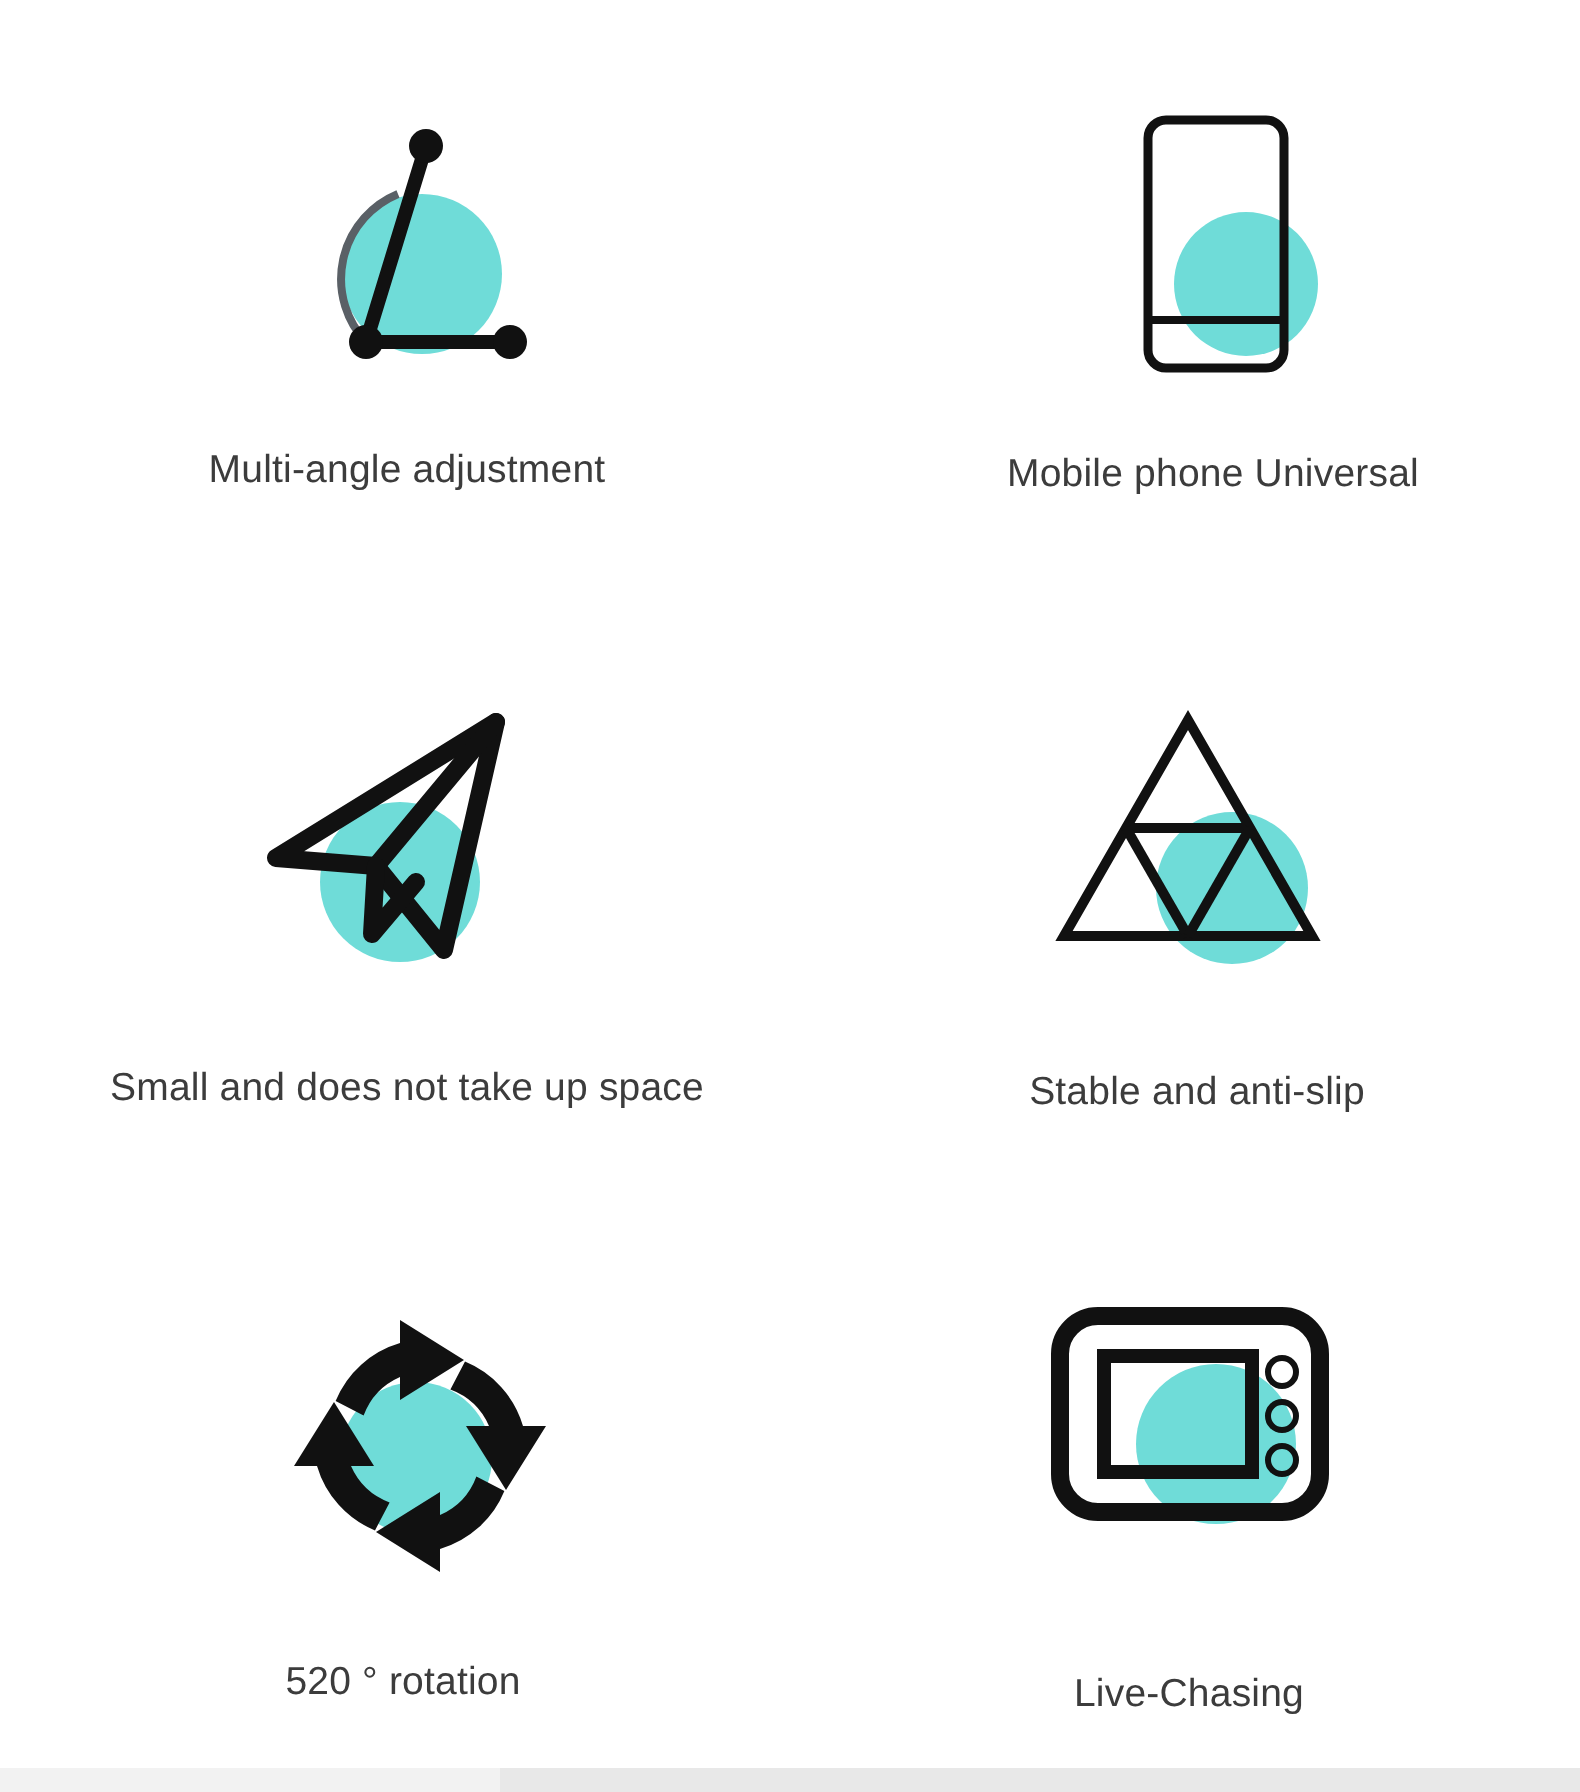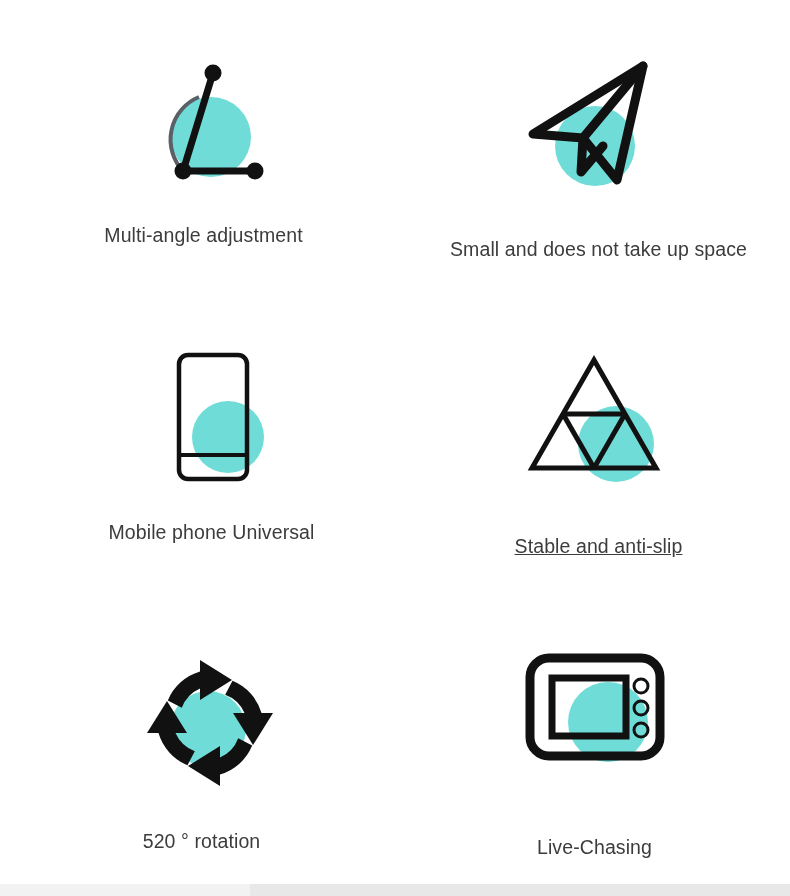--- a/index.html
+++ b/index.html
@@ -59,21 +59,21 @@
     line-height: 1.2;
   }
   
   .cell-0 .icon-wrap { transform: translate(14px, 4px); }
   .cell-0 .feature-label { transform: translate(6px, 8px); }
   .cell-1 .icon-wrap { transform: translate(18px, 0px); }
   .cell-1 .feature-label { transform: translate(14px, 10px); }
   .cell-2 .icon-wrap { transform: translate(12px, 4px); }
   .cell-2 .feature-label { transform: translate(6px, 22px); }
   .cell-3 .icon-wrap { transform: translate(6px, 2px); }
-  .cell-3 .feature-label { transform: translate(6px, 24px); text-decoration: underline; }
+  .cell-3 .feature-label { transform: translate(6px, 24px); }
   .cell-4 .icon-wrap { transform: translate(12px, 6px); }
   .cell-4 .feature-label { transform: translate(4px, 22px); }
   .cell-5 .icon-wrap { transform: translate(4px, 4px); }
   .cell-5 .feature-label { transform: translate(2px, 20px); margin-top: 32px; }
 
   .bottom-strip {
     position: absolute;
     left: 0;
     top: 884px;
     width: 790px;
@@ -108,43 +108,43 @@
           <line x1="46" y1="112" x2="76" y2="14" stroke="#111111" stroke-width="7" stroke-linecap="round"></line>
           <line x1="46" y1="112" x2="118" y2="112" stroke="#111111" stroke-width="7" stroke-linecap="round"></line>
           <circle cx="46" cy="112" r="8.5" fill="#111111"></circle>
           <circle cx="76" cy="14" r="8.5" fill="#111111"></circle>
           <circle cx="118" cy="112" r="8.5" fill="#111111"></circle>
         </svg>
       </div>
       <div class="feature-label">Multi-angle adjustment</div>
     </div>
 
+    <div class="feature-cell cell-1">
+      <div class="icon-wrap">
+        <svg width="150" height="150" viewBox="0 0 150 150" aria-hidden="true">
+          <circle cx="87" cy="92" r="36" fill="#6fdcd8"></circle>
+          <rect x="38" y="10" width="68" height="124" rx="9" ry="9" fill="none" stroke="#111111" stroke-width="4.5"></rect>
+          <line x1="38" y1="110" x2="106" y2="110" stroke="#111111" stroke-width="4"></line>
+        </svg>
+      </div>
+      <div class="feature-label">Mobile phone Universal</div>
+    </div>
+
     <div class="feature-cell cell-2">
       <div class="icon-wrap">
         <svg width="160" height="150" viewBox="0 0 160 150" aria-hidden="true">
           <circle cx="70" cy="92" r="40" fill="#6fdcd8"></circle>
           <g fill="none" stroke="#111111" stroke-width="9" stroke-linejoin="round" stroke-linecap="round">
             <path d="M8,80 L118,12 L92,126 L58,84 Z"></path>
             <path d="M118,12 L58,84"></path>
             <path d="M58,84 L56,118 L78,92"></path>
           </g>
         </svg>
       </div>
       <div class="feature-label">Small and does not take up space</div>
-    </div>
-
-    <div class="feature-cell cell-1">
-      <div class="icon-wrap">
-        <svg width="150" height="150" viewBox="0 0 150 150" aria-hidden="true">
-          <circle cx="87" cy="92" r="36" fill="#6fdcd8"></circle>
-          <rect x="38" y="10" width="68" height="124" rx="9" ry="9" fill="none" stroke="#111111" stroke-width="4.5"></rect>
-          <line x1="38" y1="110" x2="106" y2="110" stroke="#111111" stroke-width="4"></line>
-        </svg>
-      </div>
-      <div class="feature-label">Mobile phone Universal</div>
     </div>
 
     <div class="feature-cell cell-3">
       <div class="icon-wrap">
         <svg width="150" height="140" viewBox="0 0 150 140" aria-hidden="true">
           <circle cx="92" cy="92" r="38" fill="#6fdcd8"></circle>
           <g fill="none" stroke="#111111" stroke-width="5" stroke-linejoin="miter">
             <path d="M70,8 L132,116 L8,116 Z"></path>
             <path d="M39,62 L101,62"></path>
             <path d="M39,62 L70,116"></path>

